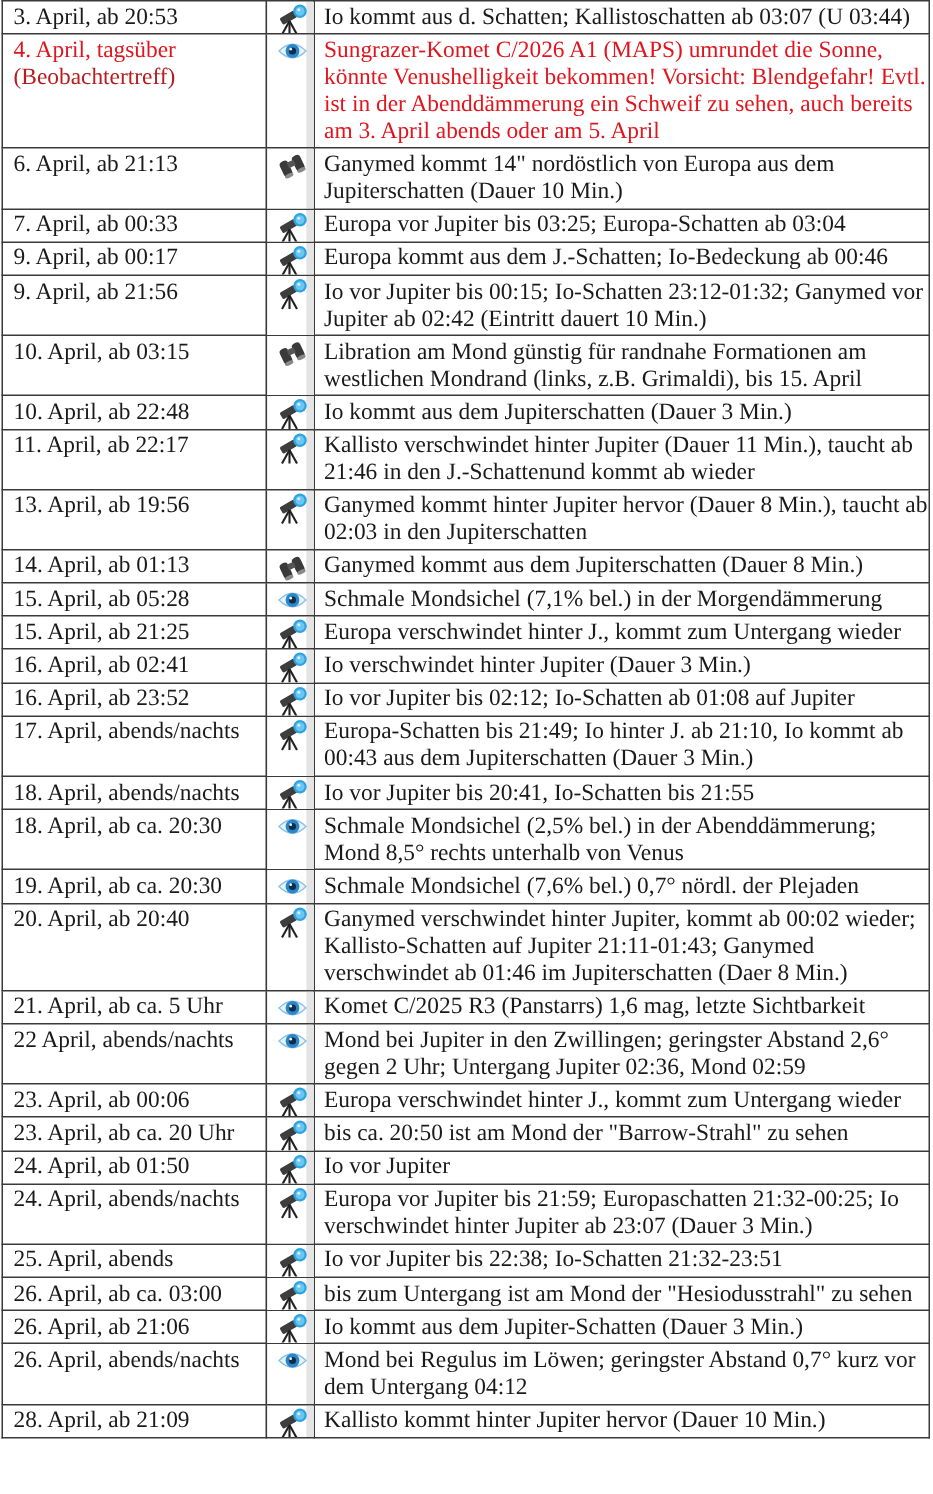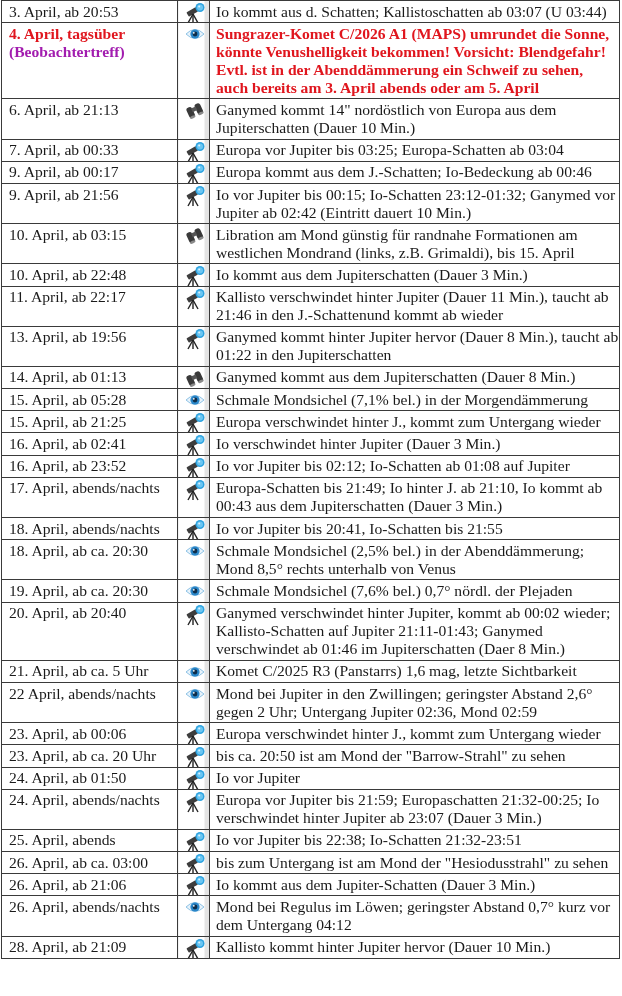--- a/index.html
+++ b/index.html
@@ -16,22 +16,22 @@
     vertical-align: top;
     overflow: hidden;
   }
   .table td.c-date { width: 168px; white-space: nowrap; }
   .table td.c-icon {
     width: 31px; padding: 0; position: relative;
     border-right: 1.2px solid #3a3a3a;
     background: linear-gradient(to right, #ffffff 0, #ffffff 26px, #e4e4e4 26px, #e4e4e4 31px);
   }
   .table td.c-desc { padding-left: 6px; padding-right: 0; }
-  .hl-red { color: #e0161e; font-weight: bold; }
-  .hl-green { color: #a21caf; font-weight: bold; }
+  .hl-red { color: #e0161e; font-weight: normal; }
+  .hl-green { color: #b91c1c; font-weight: normal; }
   .ico { position: absolute; left: 6px; top: 1px; width: 22px; height: 22px; display: block; }
   .ico.eye { top: 0px; }
   .ico.bino { top: 0px; }
 </style>
 </head>
 <body>
 
 <table class="table">
   <tbody id="rows-body">
       <tr>
@@ -172,21 +172,21 @@
   <svg class="ico" viewBox="0 0 22 22">
     <rect x="3" y="7" width="11" height="5" rx="1" fill="#3d3d3d" transform="rotate(-30 9 10)"></rect>
     <circle cx="16" cy="5.5" r="4.5" fill="#2ea3e0"></circle>
     <circle cx="16" cy="5.5" r="3" fill="#6cc6f2"></circle>
     <circle cx="15.2" cy="4.5" r="1" fill="#d8f1ff"></circle>
     <line x1="9" y1="12" x2="4" y2="21" stroke="#222" stroke-width="1.4"></line>
     <line x1="9" y1="12" x2="14" y2="21" stroke="#222" stroke-width="1.4"></line>
     <line x1="9" y1="12" x2="9" y2="21" stroke="#222" stroke-width="1.4"></line>
   </svg>
 </td>
-        <td class="c-desc"><span>Ganymed kommt hinter Jupiter hervor (Dauer 8 Min.), taucht ab 01:22 in den Jupiterschatten</span></td>
+        <td class="c-desc"><span>Ganymed kommt hinter Jupiter hervor (Dauer 8 Min.), taucht ab 02:03 in den Jupiterschatten</span></td>
       </tr>
       <tr>
         <td class="c-date"><span>14. April, ab 01:13</span></td>
         <td class="c-icon">
   <svg class="ico bino" viewBox="0 0 22 22">
     <g transform="rotate(-25 11 11)">
       <rect x="3" y="6" width="6" height="11" rx="2.5" fill="#3a3a3a"></rect>
       <rect x="12" y="6" width="6" height="11" rx="2.5" fill="#3a3a3a"></rect>
       <rect x="8" y="8" width="5" height="4" fill="#555"></rect>
       <ellipse cx="6" cy="16.5" rx="3" ry="1.4" fill="#8a8a8a"></ellipse>

